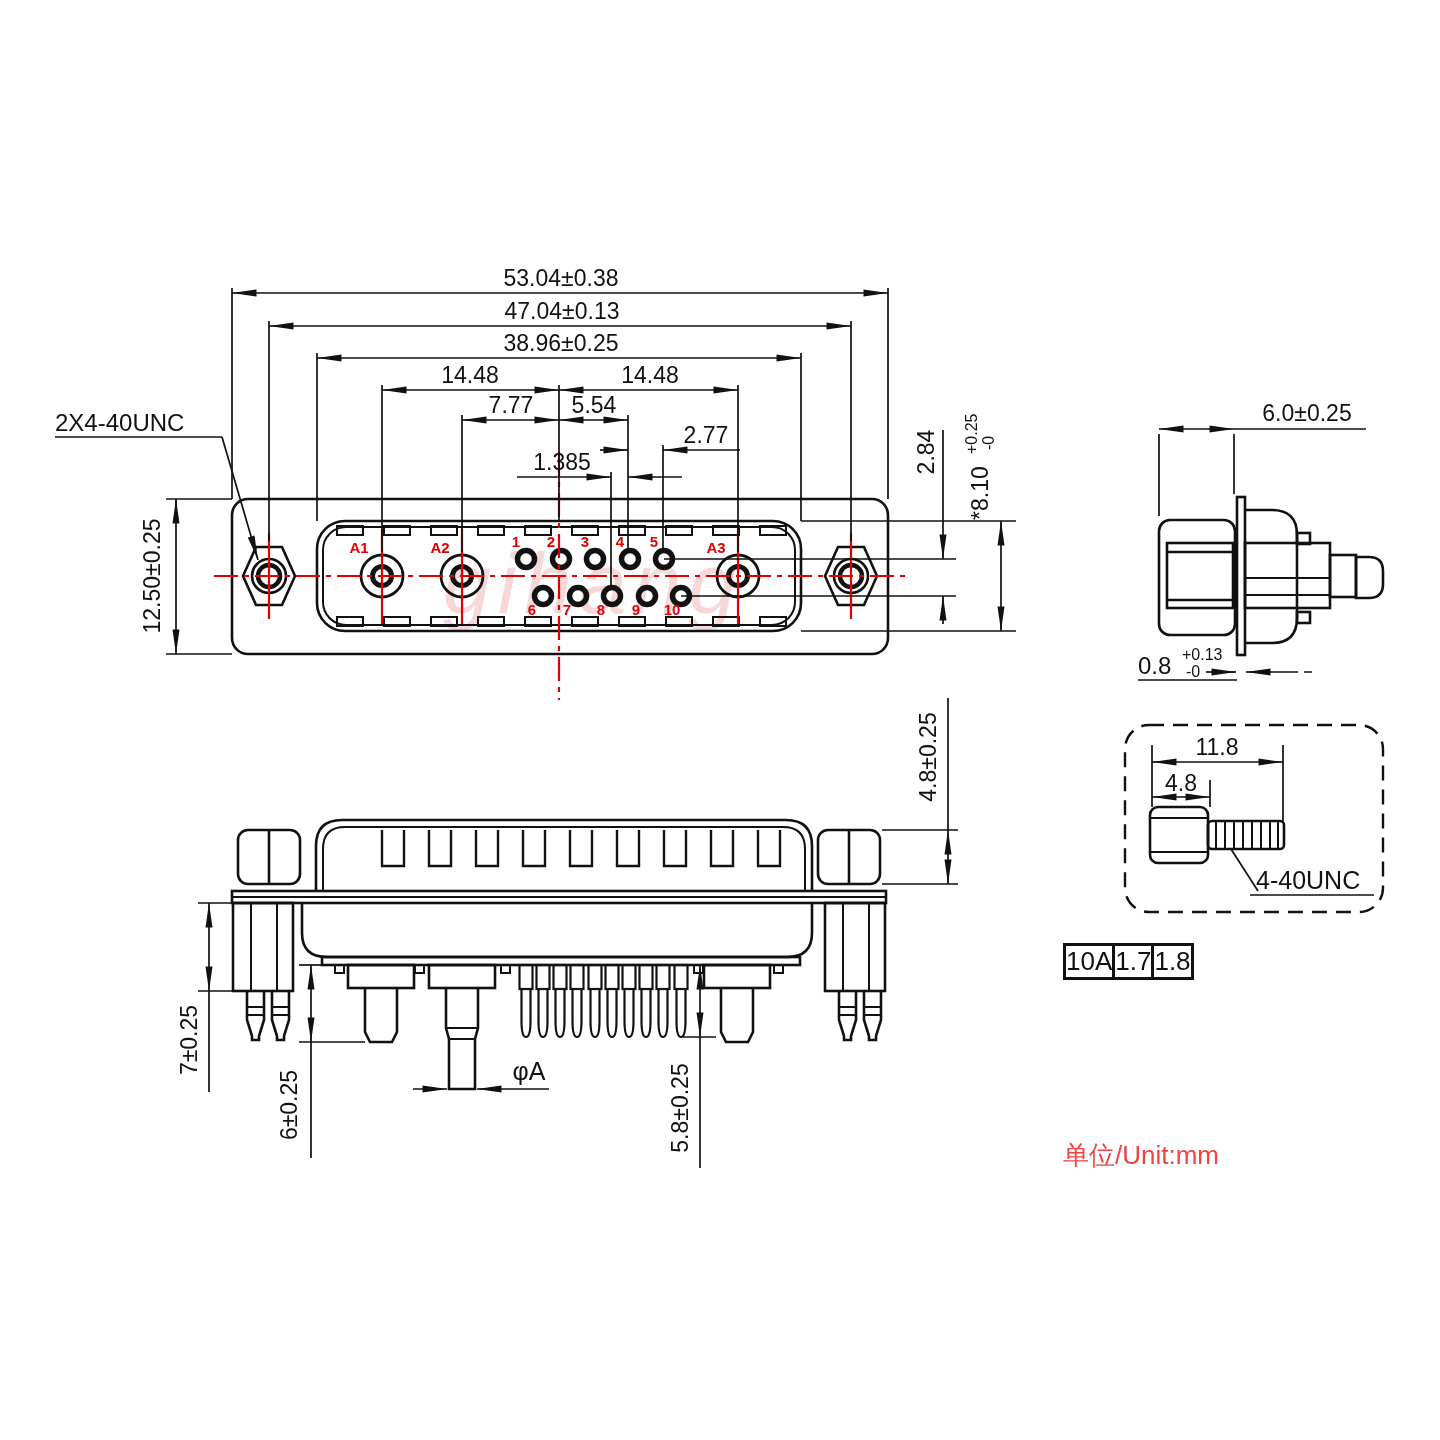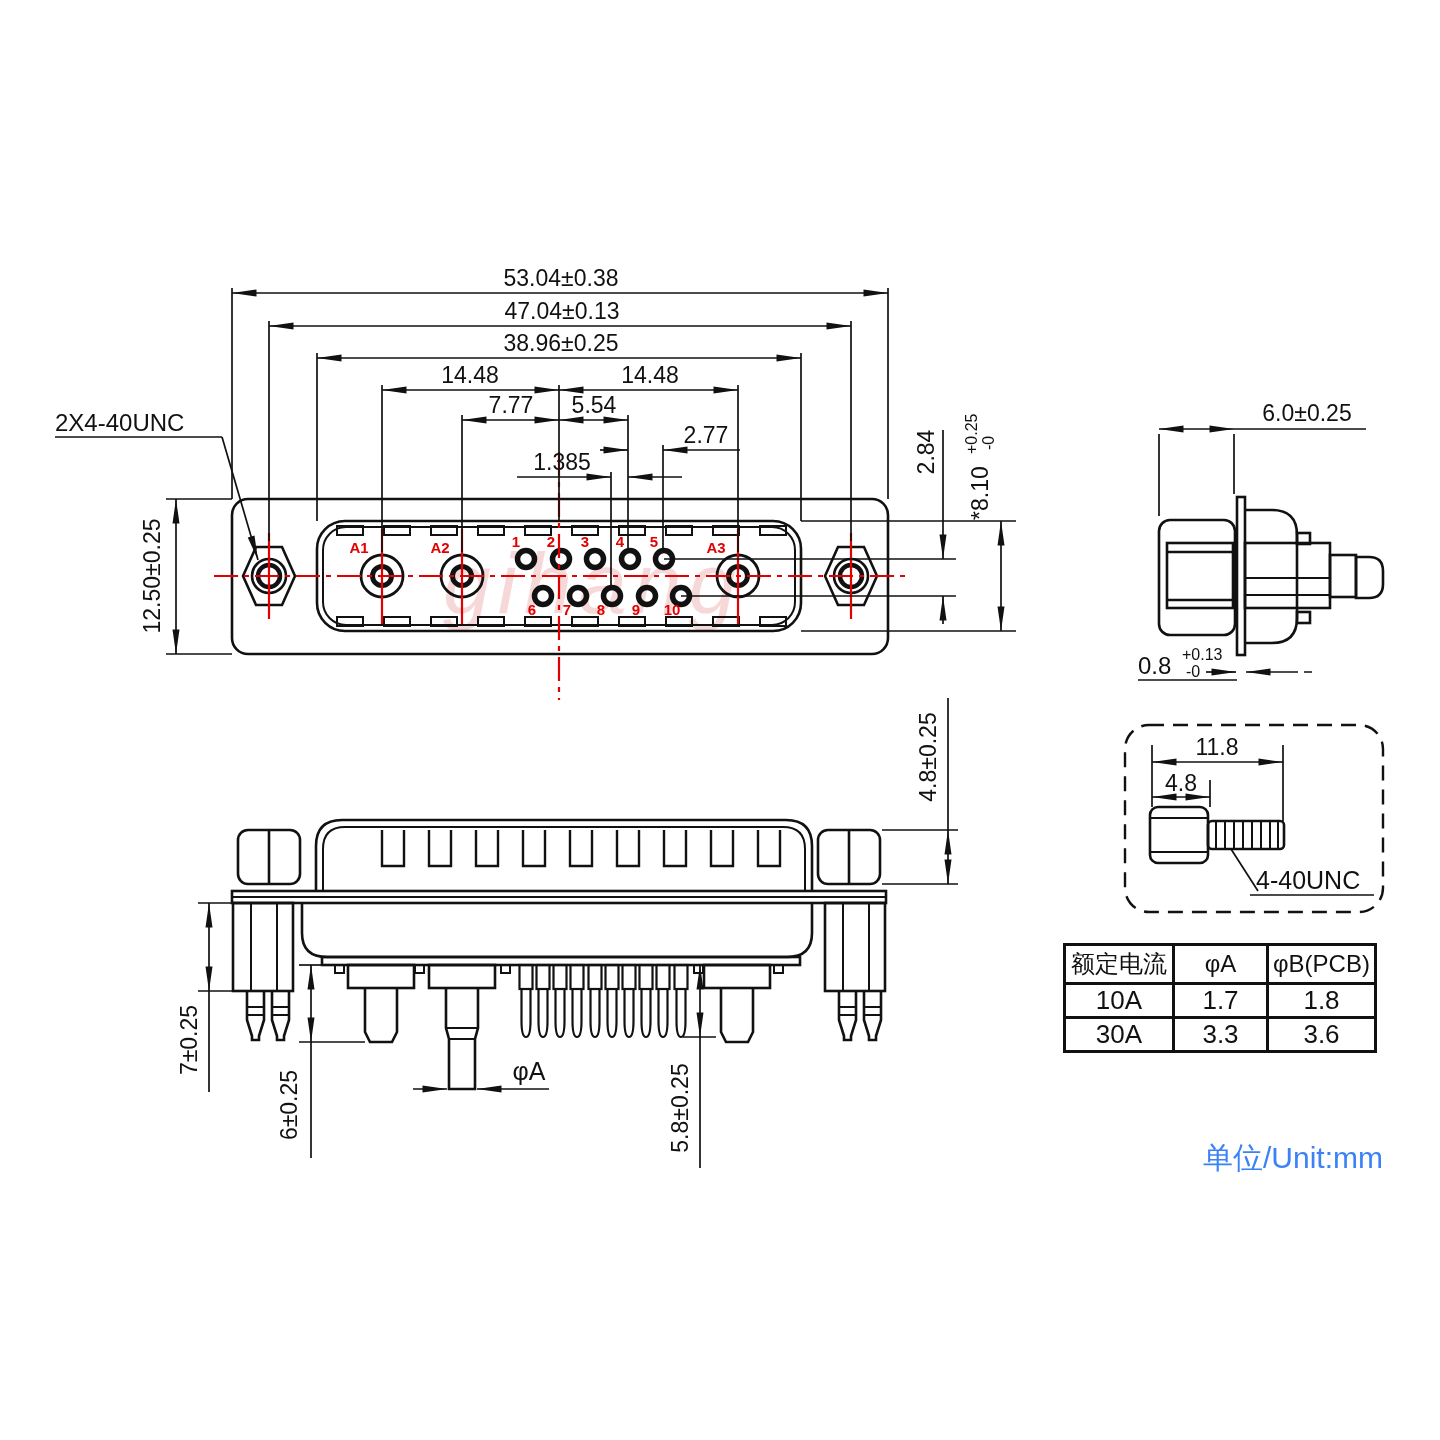--- a/index.html
+++ b/index.html
@@ -14,22 +14,22 @@
   .wmark{font-size:86px;letter-spacing:7px;fill:#eda4a4;opacity:.42;font-style:italic;}
   
   .ratings{position:absolute;left:1063px;top:943px;border-collapse:collapse;
            table-layout:fixed;}
   .ratings td,.ratings th{border:3px solid #111;text-align:center;vertical-align:middle;
            font-weight:normal;padding:0;color:#111;}
   .ratings th{font-size:24px;height:36px;}
   .ratings td{font-size:26px;}
   .r-c1{width:106px;} .r-c2{width:91px;} .r-c3{width:105px;}
   .r-row{height:34px;}
-  .caption{position:absolute;left:1063px;top:1138px;width:320px;text-align:right;
-           font-size:30px;color:#3b82f6;}
+  .caption{position:absolute;left:1063px;top:1138px;width:320px;text-align:left;
+           font-size:26px;color:#ef4444;}
 </style>
 </head>
 <body>
 
 <div class="page">
 
 <svg width="1440" height="1440" viewBox="0 0 1440 1440">
   <defs>
     <marker id="ar" markerUnits="userSpaceOnUse" markerWidth="26" markerHeight="10" refX="25" refY="5" orient="auto-start-reverse">
       <path d="M0.5,1.5 L25,5 L0.5,8.5 Z" fill="#111"></path>
@@ -397,32 +397,22 @@
     <text class="dimtxt" x="0" y="0" text-anchor="middle">6±0.25</text>
   </g>
   <g transform="translate(688,1108) rotate(-90)">
     <text class="dimtxt" x="0" y="0" text-anchor="middle">5.8±0.25</text>
   </g>
   <text class="dimtxt" x="529" y="1080" text-anchor="middle" style="font-size:25px;">φA</text>
 </svg>
 
   <table class="ratings">
     <tbody>
-        <tr>
-      <th class="r-c1">额定电流</th>
-      <th class="r-c2">φA</th>
-      <th class="r-c3">φB(PCB)</th>
-    </tr>
     <tr class="r-row">
       <td>10A</td>
       <td>1.7</td>
       <td>1.8</td>
     </tr>
-    <tr class="r-row">
-      <td>30A</td>
-      <td>3.3</td>
-      <td>3.6</td>
-    </tr>
   </tbody>
     </table>
   <div class="caption">单位/Unit:mm</div>
 
 </div>
 
 </body></html>

